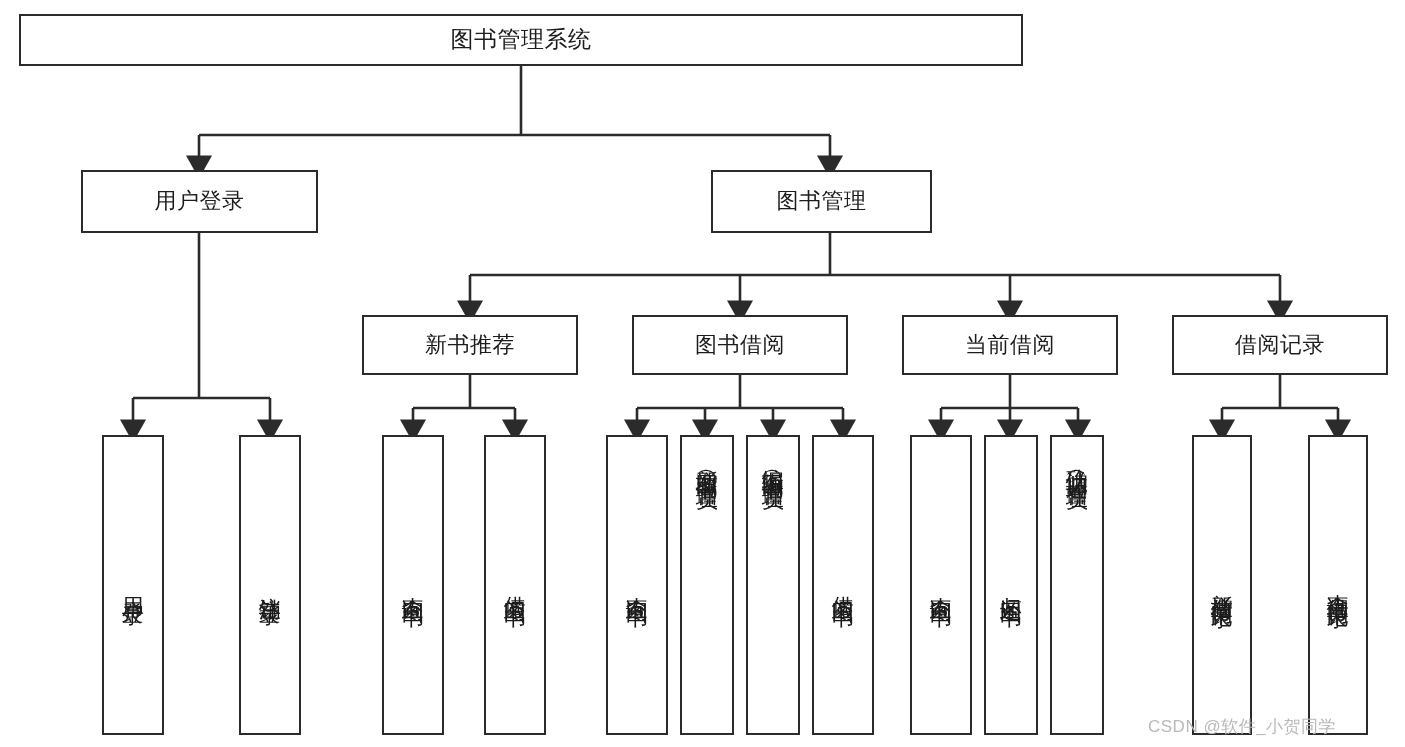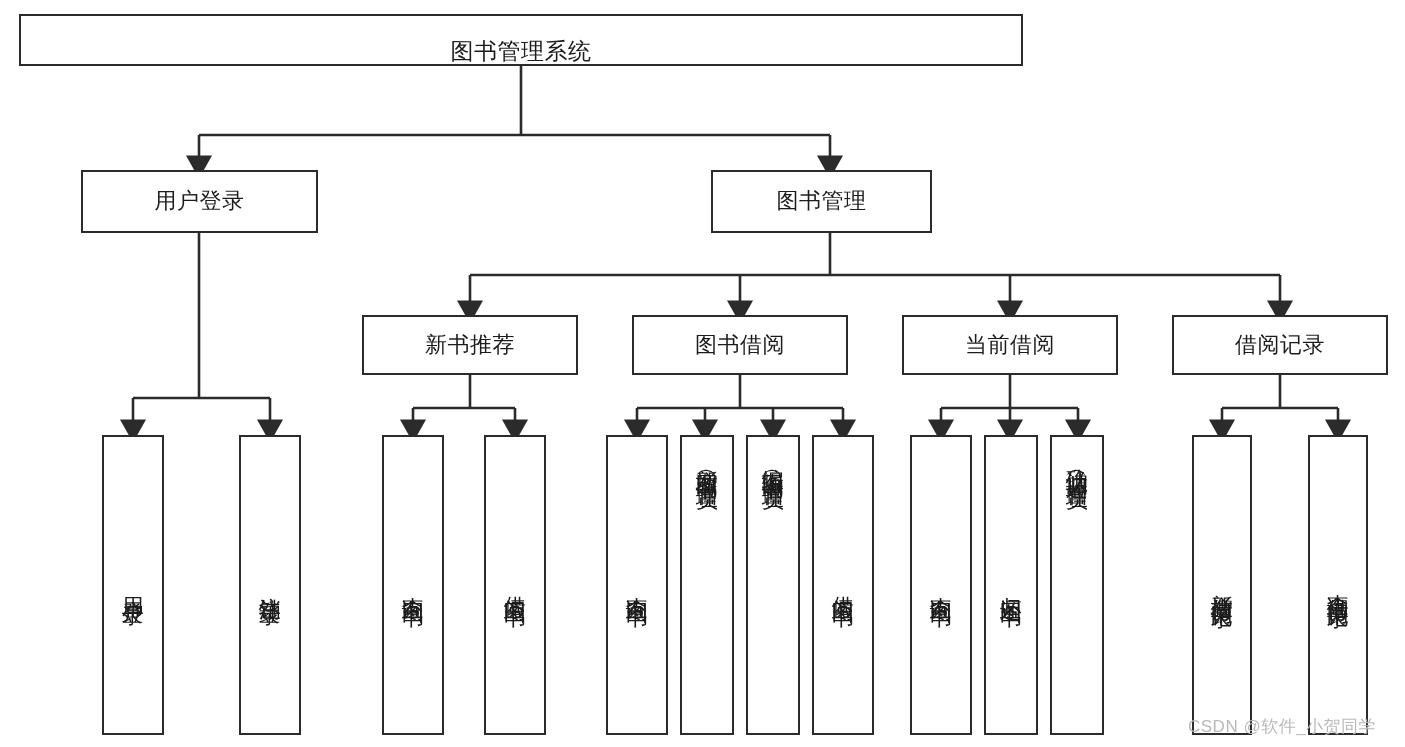--- a/index.html
+++ b/index.html
@@ -72,21 +72,21 @@
       <path d="M1010,408 L1010,422" marker-end="url(#arrow)"></path>
       <path d="M1078,408 L1078,422" marker-end="url(#arrow)"></path>
 
       <path d="M1280,375 L1280,408"></path>
       <path d="M1222,408 L1338,408"></path>
       <path d="M1222,408 L1222,422" marker-end="url(#arrow)"></path>
       <path d="M1338,408 L1338,422" marker-end="url(#arrow)"></path>
     </g>
   </svg>
 
-  <div class="node root" style="left:19px;top:14px;width:1004px;height:52px;align-items:flex-end;">
+  <div class="node root" style="left:19px;top:14px;width:1004px;height:52px;">
     <span class="lbl">图书管理系统</span>
   </div>
 
   <div class="node l2" style="left:81px;top:170px;width:237px;height:63px;">
     <span class="lbl">用户登录</span>
   </div>
   <div class="node l2" style="left:711px;top:170px;width:221px;height:63px;">
     <span class="lbl">图书管理</span>
   </div>
 
@@ -140,15 +140,15 @@
     <span class="lbl">确认归还（管理员）</span>
   </div>
 
   <div class="node leaf mid" style="left:1192px;top:435px;width:60px;height:300px;">
     <span class="lbl">新增借阅记录</span>
   </div>
   <div class="node leaf mid" style="left:1308px;top:435px;width:60px;height:300px;">
     <span class="lbl">查询借阅记录</span>
   </div>
 
-  <div class="watermark" style="left:1148px;top:715px;margin-left:40px;">CSDN @软件_小贺同学</div>
+  <div class="watermark" style="left:1148px;top:715px;">CSDN @软件_小贺同学</div>
 
 </div>
 
 </body></html>

